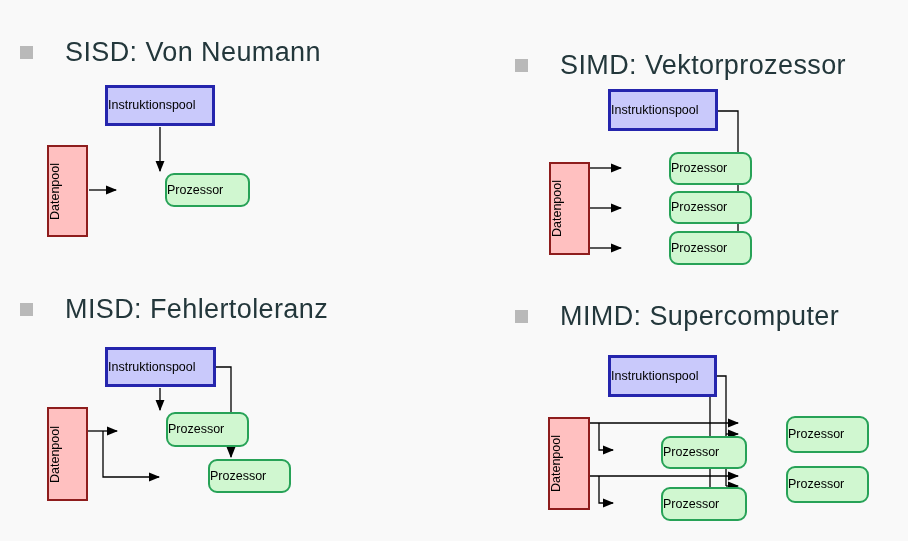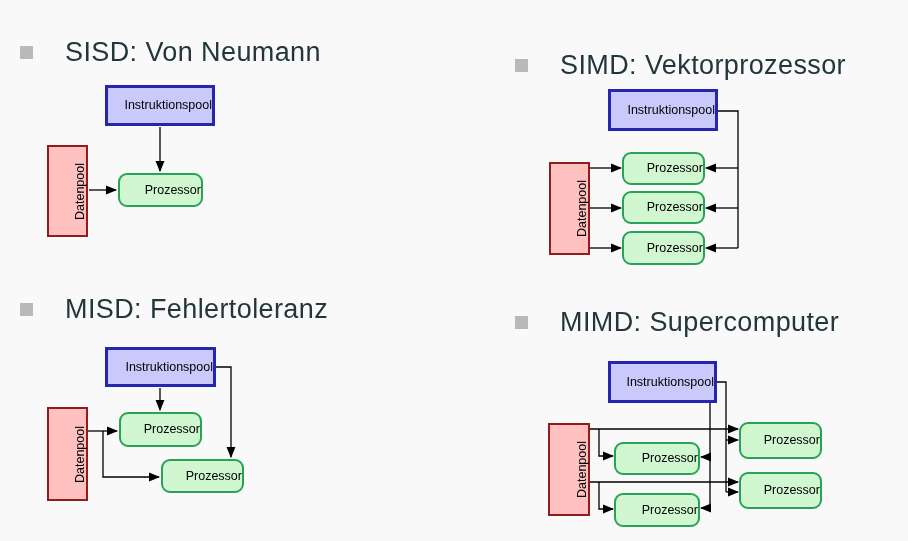--- a/index.html
+++ b/index.html
@@ -38,34 +38,35 @@
   svg.wires line, svg.wires polyline {
     stroke: var(--arrow, #000);
     stroke-width: 1.3;
     fill: none;
   }
   .box {
     position: absolute;
     box-sizing: border-box;
     display: flex;
     align-items: center;
-    justify-content: flex-end;
+    justify-content: flex-start;
     color: #000;
     font-size: 12.5px;
     line-height: 1;
     white-space: nowrap;
   }
   .box-instr {
     background: var(--instruction-pool-fill, #c9c9fb);
     border: 3px solid var(--instruction-pool-border, #2525ad);
   }
   .box-proz {
     background: var(--processor-fill, #d0f7d0);
     border: 2.5px solid var(--processor-border, #27a257);
     border-radius: 9px;
+    margin-left: 47px;
   }
   .box-daten {
     background: var(--data-pool-fill, #ffc0c0);
     border: 2.5px solid var(--data-pool-border, #8e1d1d);
   }
   .vtext {
     writing-mode: vertical-rl;
     transform: rotate(180deg);
   }
 </style>
@@ -158,21 +159,21 @@
       <span class="vtext">Datenpool</span>
     </div>
     <div class="box box-proz" style="left:119px;top:158px;width:83px;height:35px">
       <span>Prozessor</span>
     </div>
     <div class="box box-proz" style="left:161px;top:205px;width:83px;height:34px">
       <span>Prozessor</span>
     </div>
   </section>
 
-  <section class="quadrant" style="left:454px;top:268px;width:454px;height:271px">
+  <section class="quadrant" style="left:454px;top:262px;width:454px;height:271px">
     <div class="q-header" style="left:61px;top:27px">
       <span class="bullet"></span>
       <h2 class="q-title">MIMD: Supercomputer</h2>
     </div>
     <svg class="wires" width="454" height="271" viewBox="0 0 454 271">
       <defs>
         <marker id="ah4" viewBox="0 0 10 8" refX="9" refY="4" markerWidth="9" markerHeight="7" orient="auto-start-reverse">
           <path d="M0,0 L10,4 L0,8 z" fill="#000"></path>
         </marker>
       </defs>

